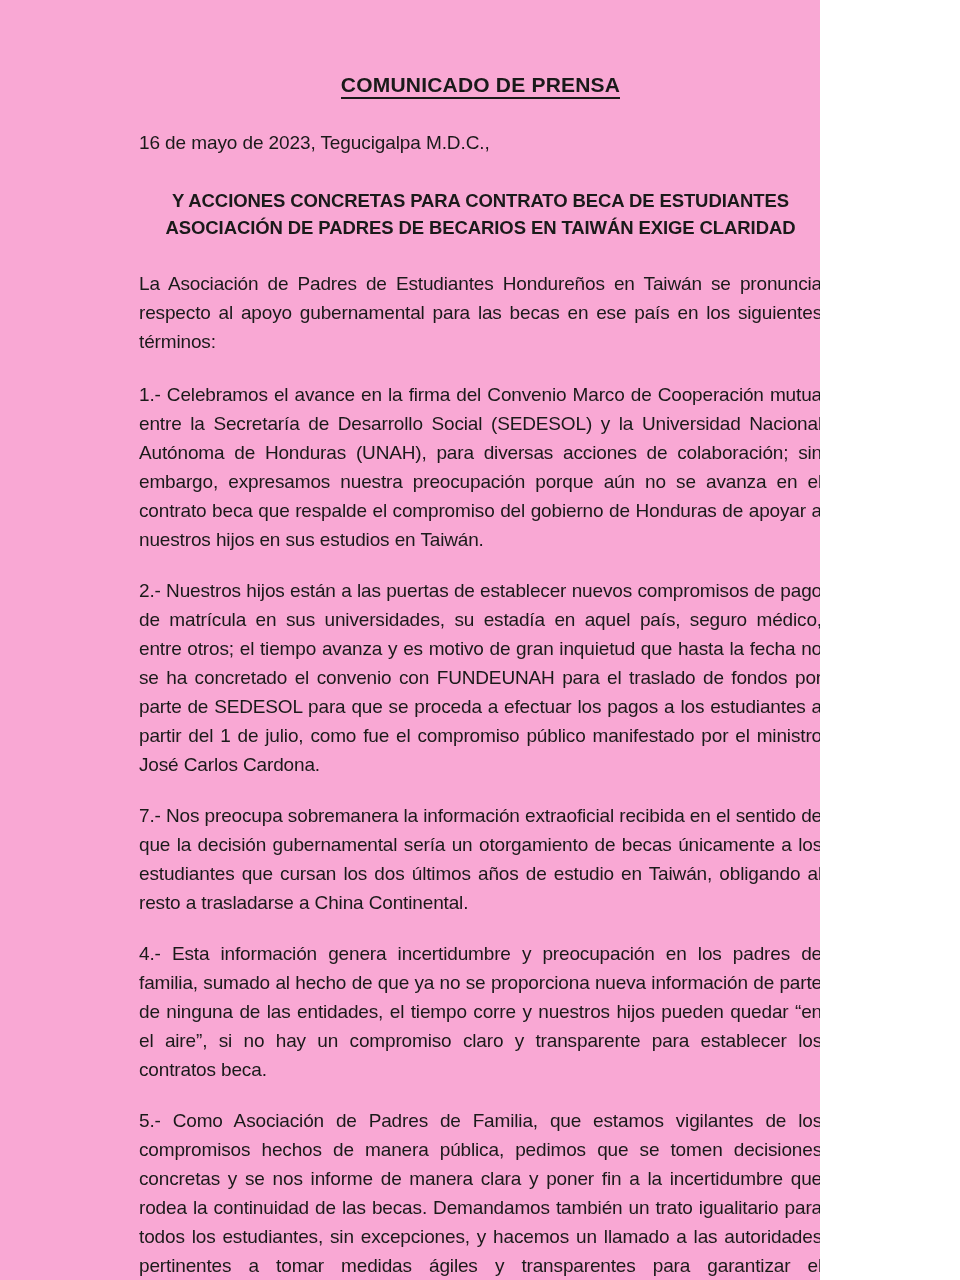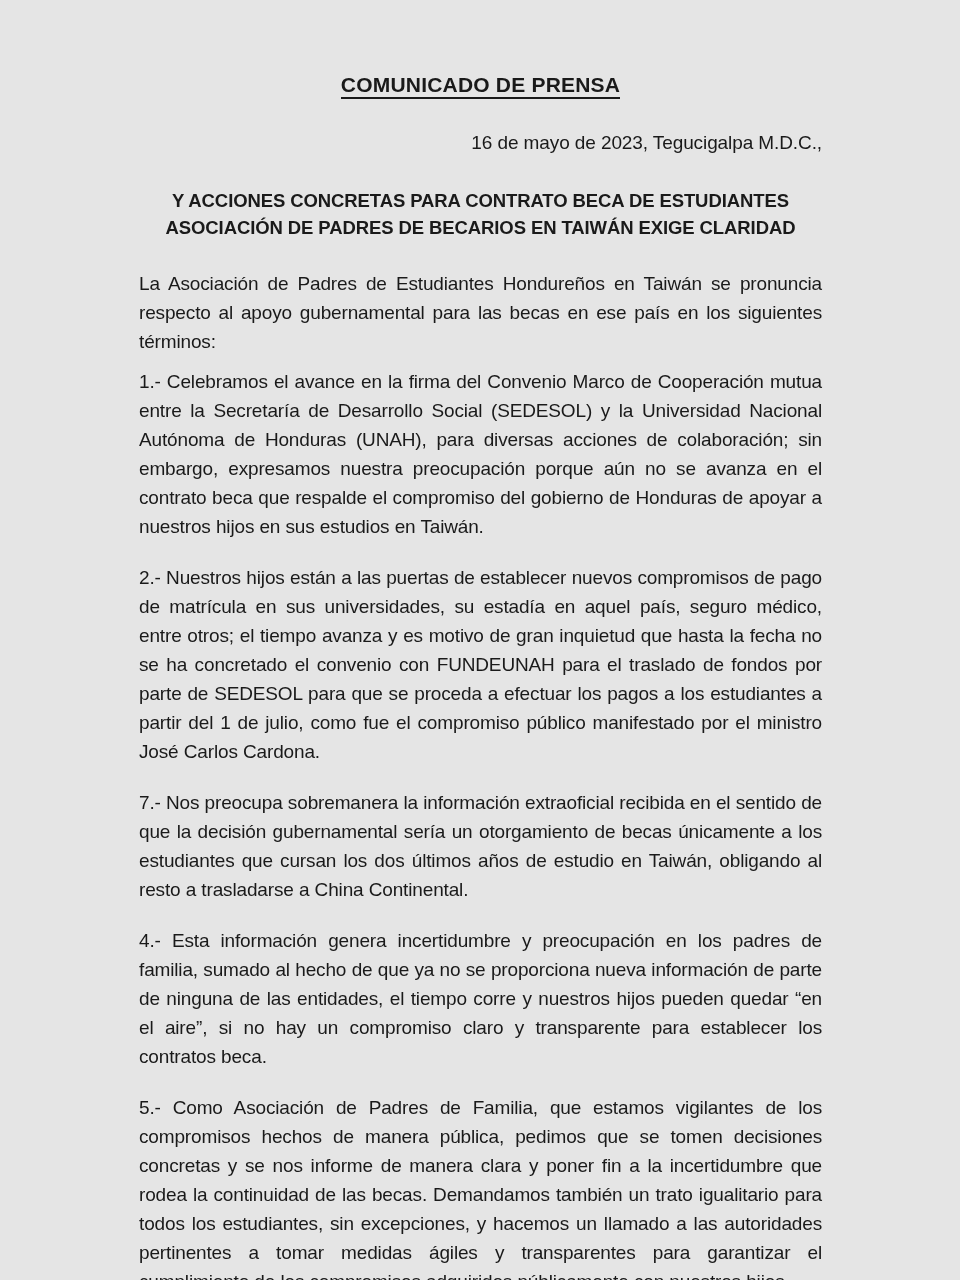--- a/index.html
+++ b/index.html
@@ -11,23 +11,23 @@
   body {
     width: 960px;
     height: 1280px;
     font-family: "Liberation Sans", sans-serif;
     color: #1a1a1a;
     -webkit-font-smoothing: antialiased;
   }
 
   .page {
     position: relative;
-    width: 960px;
+    width: 820px;
     height: 1280px;
-    background: #e5e5e5;
+    background: #f9a8d4;
     box-sizing: border-box;
     padding: 0;
     overflow: hidden;
   }
 
   .content {
     position: absolute;
     left: 139px;
     top: 0;
     width: 683px; 
@@ -45,21 +45,20 @@
   }
   .doc-title span {
     border-bottom: 2px solid #1a1a1a;
     padding-bottom: 1px;
   }
 
   
   .dateline {
     margin: 0;
     padding-top: 32px;
-    text-align: right;
     font-size: 19px;
     line-height: 1.35;
     letter-spacing: -0.1px;
   }
 
   
   .subtitle {
     margin: 0;
     padding-top: 32px;
     text-align: center;
@@ -82,21 +81,21 @@
     line-height: 29px;
     text-align: justify;
     text-justify: inter-word;
     letter-spacing: -0.15px;
     word-spacing: 0.1px;
   }
   .para:last-child {
     margin-bottom: 0;
   }
   .para.intro {
-    margin-bottom: 11px;
+    margin-bottom: 24px;
   }
 </style>
 </head>
 <body>
 
 <div class="page">
   <div class="content">
 
     <h1 class="doc-title"><span>COMUNICADO DE PRENSA</span></h1>
 

